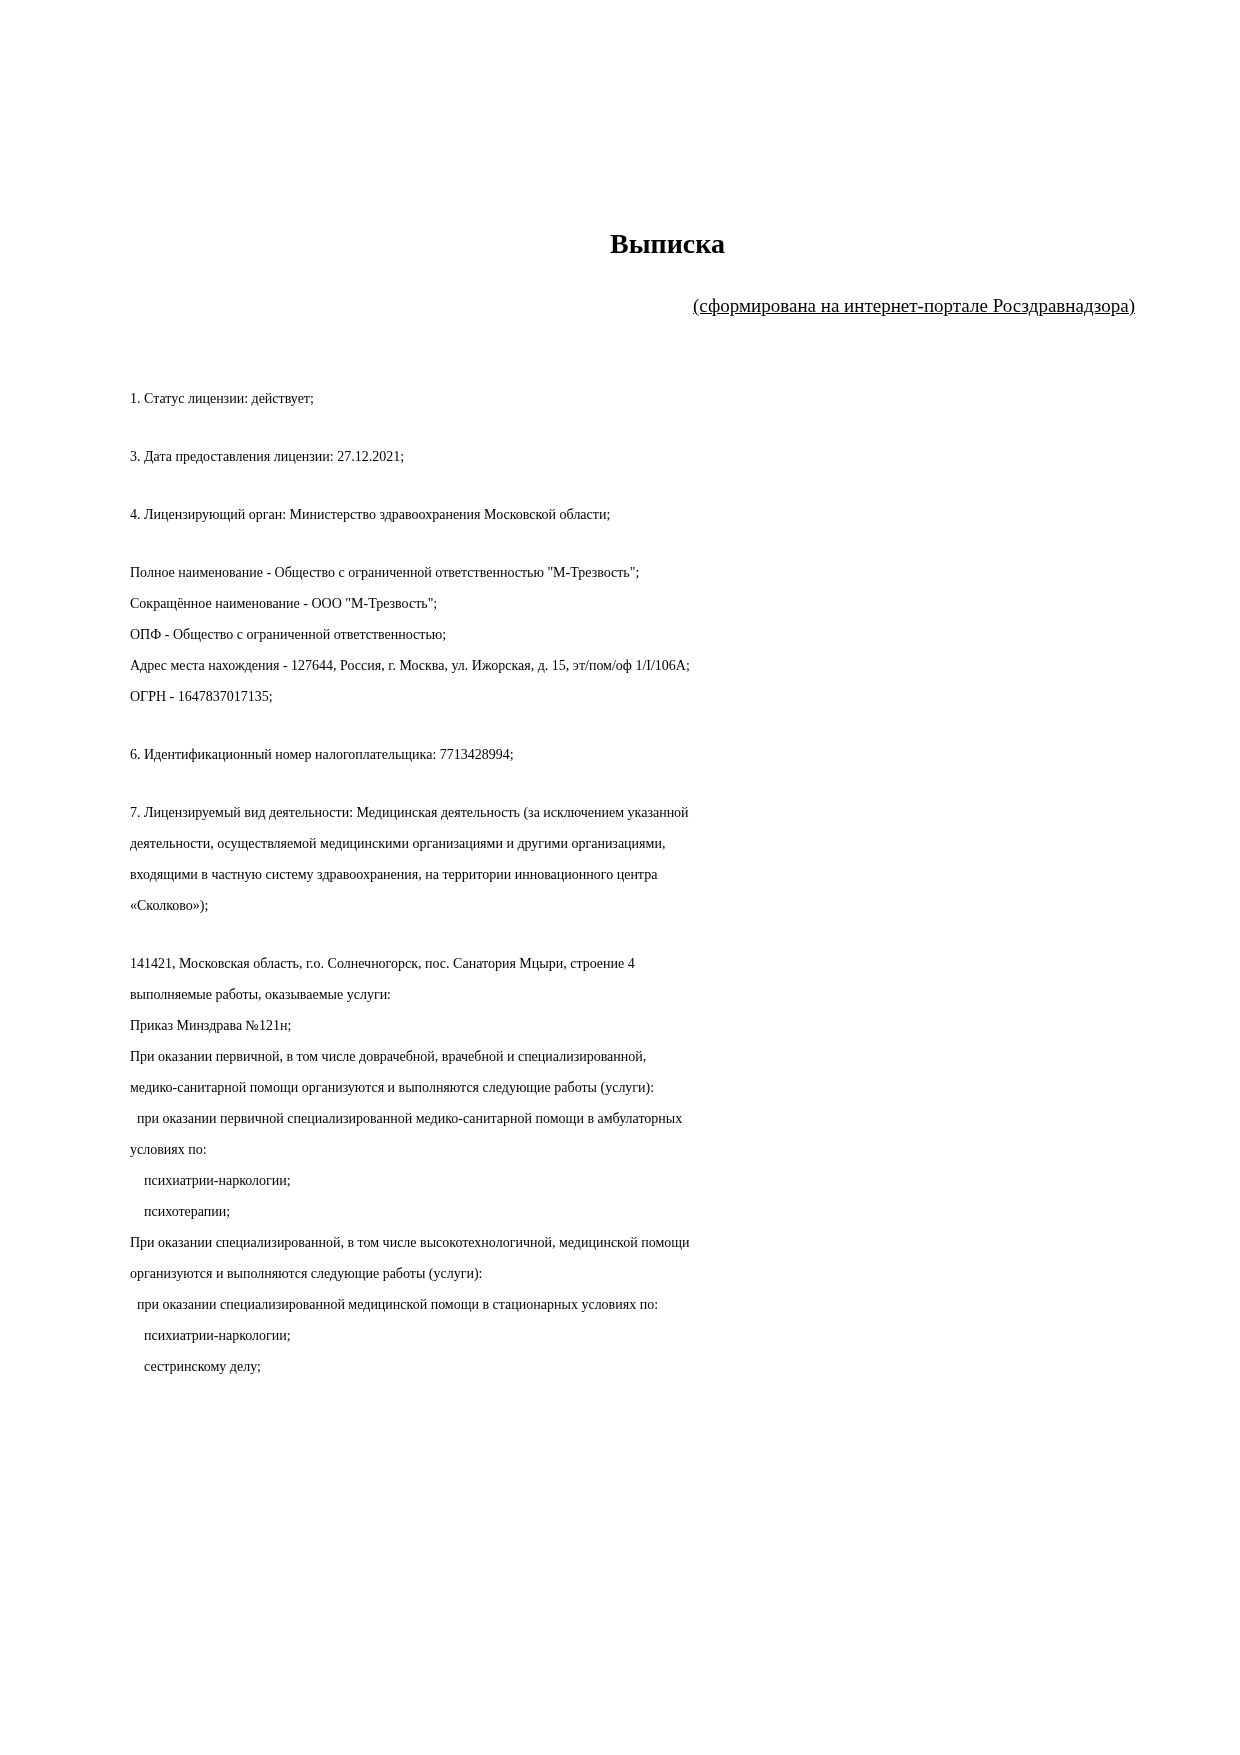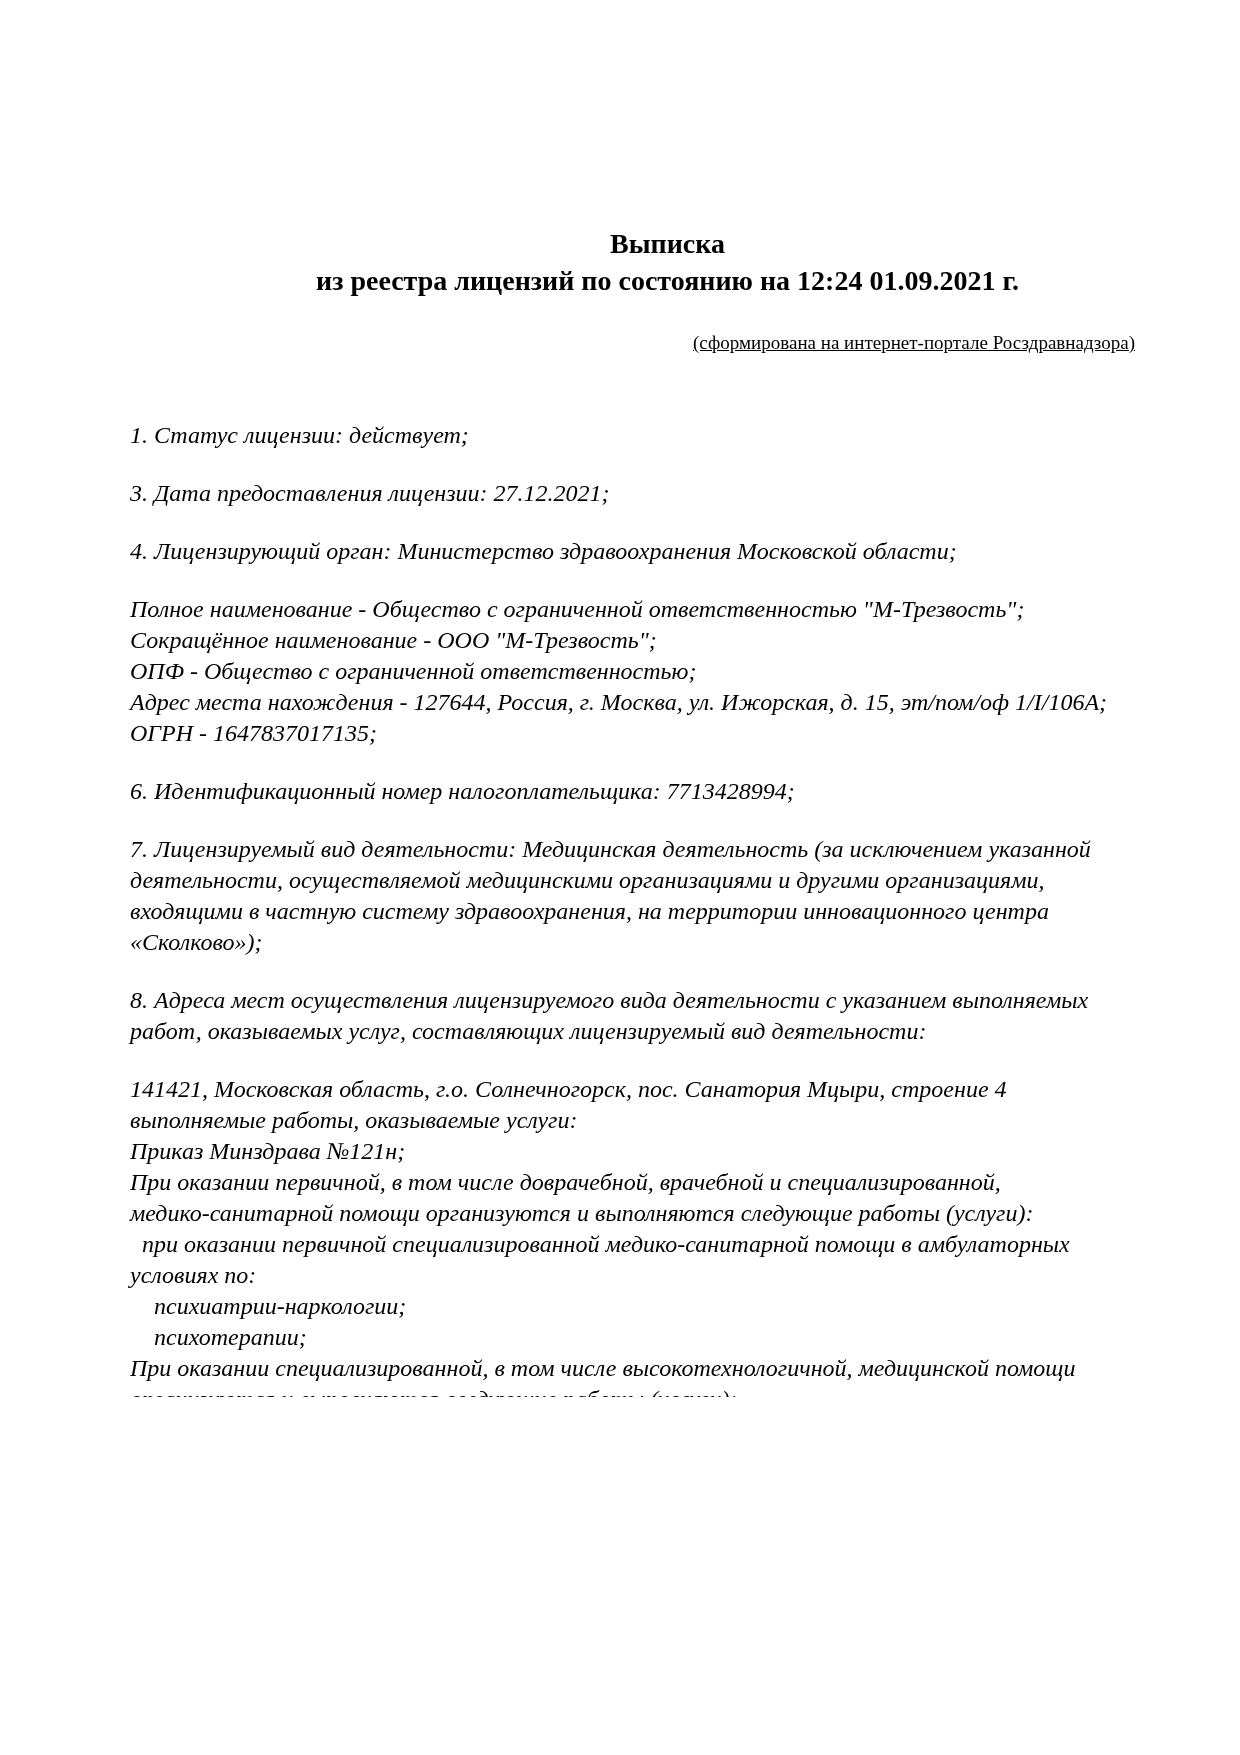--- a/index.html
+++ b/index.html
@@ -32,57 +32,53 @@
     margin-left: 130px;
     width: 1005px;
     margin-top: 31px;
     text-align: right;
     font-size: 19px;
     line-height: 26px;
     text-decoration: underline;
   }
   .doc-body {
     margin: 64px 40px 0 130px;
-    font-size: 24px;
+    font-size: 14px;
     line-height: 31px;
-    font-style: italic;
   }
   .para {
     margin: 0 0 27px 0;
     white-space: pre-wrap;
   }
 </style>
 </head>
 <body>
 
 <div class="page">
 
   <div class="title-block">
     <div class="title-line">Выписка</div>
-    <div class="title-line">из реестра лицензий по состоянию на 12:24 01.09.2021 г.</div>
   </div>
 
   <div class="subtitle">(сформирована на интернет-портале Росздравнадзора)</div>
 
   <div class="doc-body">
     <p class="para">1. Статус лицензии: действует;</p>
     <p class="para">3. Дата предоставления лицензии: 27.12.2021;</p>
     <p class="para">4. Лицензирующий орган: Министерство здравоохранения Московской области;</p>
     <p class="para">Полное наименование - Общество с ограниченной ответственностью "М-Трезвость";
 Сокращённое наименование - ООО "М-Трезвость";
 ОПФ - Общество с ограниченной ответственностью;
 Адрес места нахождения - 127644, Россия, г. Москва, ул. Ижорская, д. 15, эт/пом/оф 1/I/106А;
 ОГРН - 1647837017135;</p>
     <p class="para">6. Идентификационный номер налогоплательщика: 7713428994;</p>
     <p class="para">7. Лицензируемый вид деятельности: Медицинская деятельность (за исключением указанной
 деятельности, осуществляемой медицинскими организациями и другими организациями,
 входящими в частную систему здравоохранения, на территории инновационного центра
 «Сколково»);</p>
-    <p class="para">8. Адреса мест осуществления лицензируемого вида деятельности с указанием выполняемых
-работ, оказываемых услуг, составляющих лицензируемый вид деятельности:</p>
     <p class="para">141421, Московская область, г.о. Солнечногорск, пос. Санатория Мцыри, строение 4
 выполняемые работы, оказываемые услуги:
 Приказ Минздрава №121н;
 При оказании первичной, в том числе доврачебной, врачебной и специализированной,
 медико-санитарной помощи организуются и выполняются следующие работы (услуги):
   при оказании первичной специализированной медико-санитарной помощи в амбулаторных
 условиях по:
     психиатрии-наркологии;
     психотерапии;
 При оказании специализированной, в том числе высокотехнологичной, медицинской помощи

